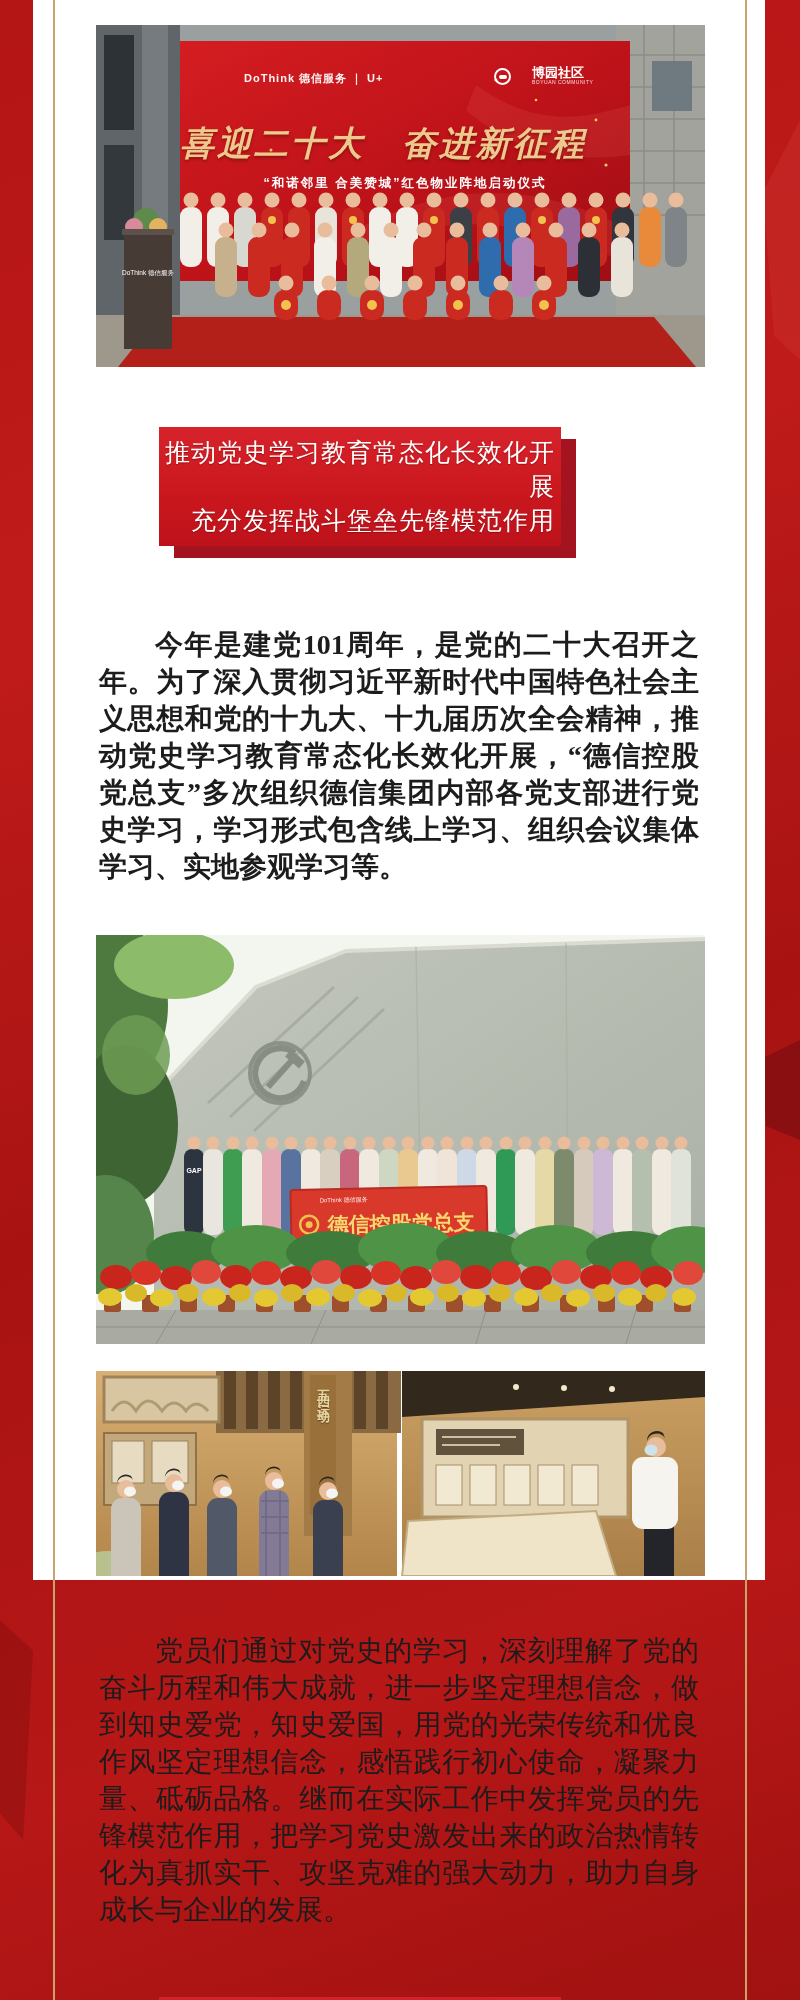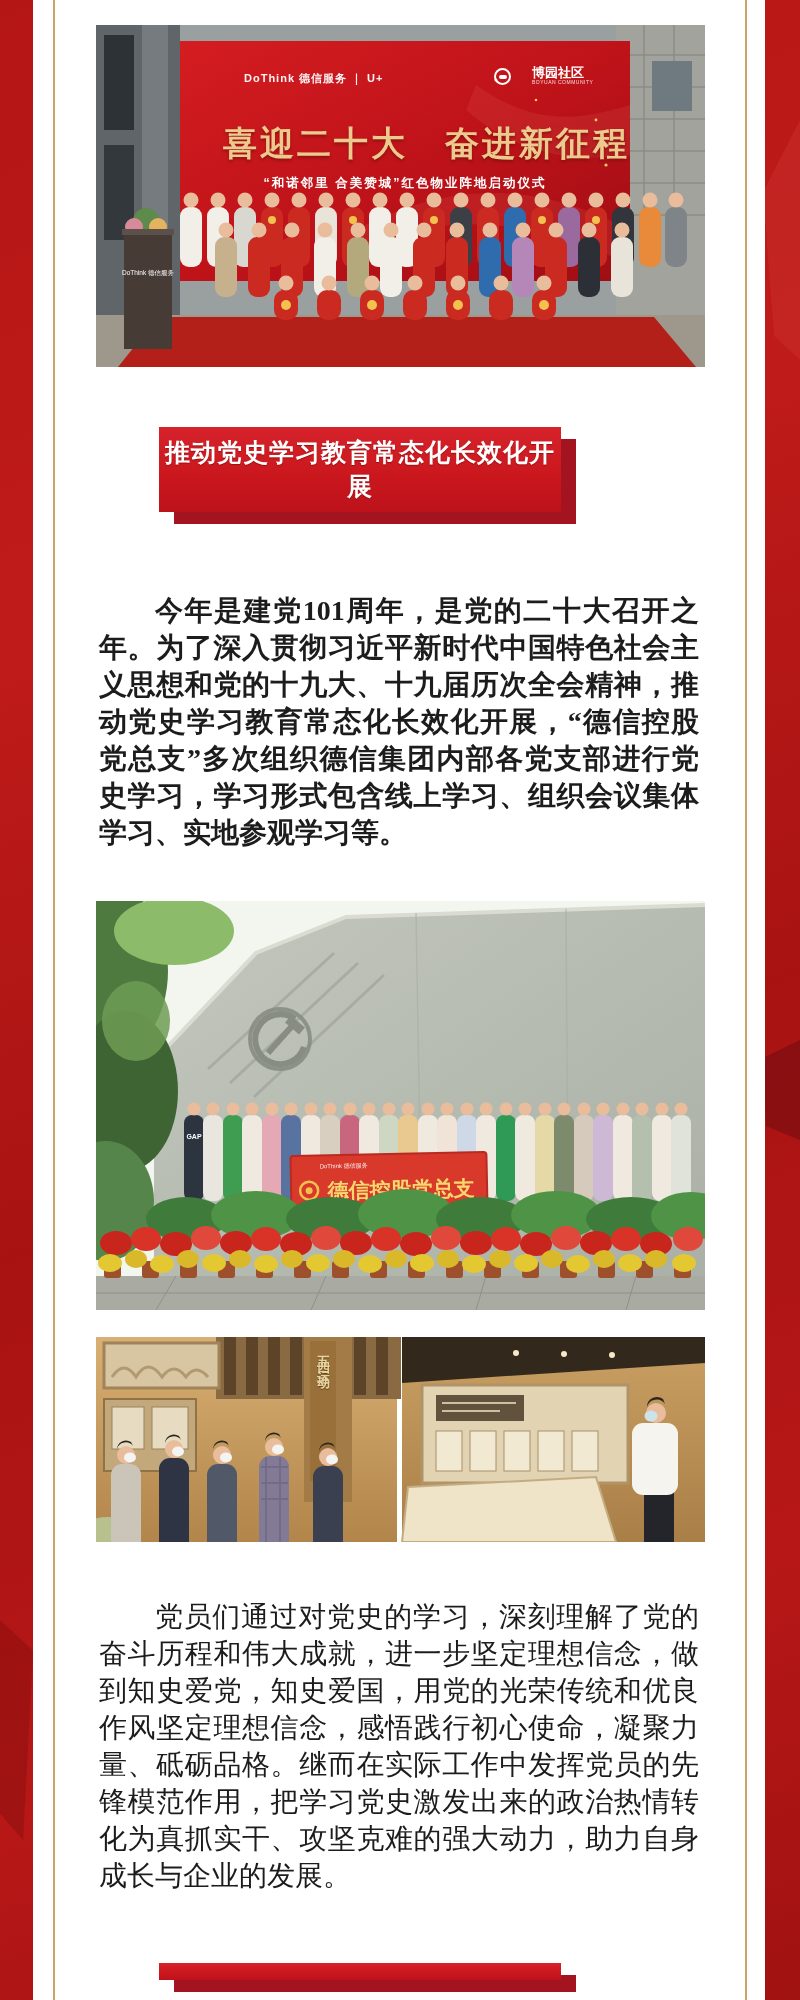--- a/index.html
+++ b/index.html
@@ -12,21 +12,21 @@
   
   .deco{ position:absolute; pointer-events:none; }
   .deco-1{ right:0; top:1040px; width:37px; height:100px; background:#7e0e12; opacity:.75;
            clip-path:polygon(0 18%,100% 0,100% 100%,8% 86%); }
   .deco-2{ right:0; top:120px; width:37px; height:240px; background:#d0413a; opacity:.28;
            clip-path:polygon(0 30%,100% 0,100% 100%,30% 90%); }
   .deco-3{ left:0; top:1620px; width:33px; height:220px; background:#8c100f; opacity:.55;
            clip-path:polygon(0 0,100% 14%,70% 100%,0 88%); }
 
   .panel{
-    position:absolute; left:33px; top:0; width:732px; height:2000px; background:#fff;
+    position:absolute; left:33px; top:0; width:732px; height:1580px; background:#fff;
   }
   .pinstripe{ position:absolute; top:0; width:2px; height:2000px; background:#c9a36a; }
   .pinstripe.left{ left:20px; }
   .pinstripe.right{ right:18px; }
 
   figure.photo{ position:relative; width:609px; margin-left:63px; overflow:hidden; background:#ddd; }
   .photo-1{ height:342px; margin-top:25px; }
   .photo-2{ height:409px; margin-top:50px; }
   .photo-3{ height:205px; margin-top:27px; }
   figure.photo svg{ position:absolute; left:0; top:0; display:block; }
@@ -34,45 +34,47 @@
   
   .banner{
     position:relative; width:402px; margin-left:126px; padding:8px 6px 9px;
     background:linear-gradient(180deg,#d6222a 0%, #cb171e 55%, #bd121b 100%);
     box-shadow:15px 12px 0 0 #a31420;
     text-align:center;
   }
   .banner-1{ margin-top:60px; }
   .banner-2{ margin-top:69px; }
   .banner .bline{
-    font-size:25px; line-height:34px; font-weight:bold; color:#fff; letter-spacing:1px;
+    font-size:25px; line-height:34px; font-weight:normal; color:#fff; letter-spacing:1px;
     text-shadow:0 1px 1px rgba(90,0,0,.45);
+    text-align:right;
   }
 
   
   .body-text{
     width:600px; margin-left:66px; text-indent:2em; text-align:justify;
     font-family:"Liberation Serif","DejaVu Serif",serif;
     font-size:28px; line-height:37px; color:#1c1c1c; font-weight:400;
   }
   .para-1{ margin-top:80px;font-weight:bold; }
   .para-2{ margin-top:56px; }
 
   
   .p1-logos-left{ position:absolute; left:148px; top:46px; color:#fff; font-size:11px; letter-spacing:1px; font-weight:bold; opacity:.95; }
   .p1-logos-right{ position:absolute; left:398px; top:42px; color:#fff; display:flex; align-items:center; gap:21px; }
   .p1-ring{ width:17px; height:17px; border:2px solid #fff; border-radius:50%; position:relative; }
   .p1-ring:after{ content:""; position:absolute; left:3px; top:5px; width:8px; height:4px; background:#fff; border-radius:2px; }
   .p1-logos-right .t1{ font-size:13px; font-weight:bold; line-height:12px; }
   .p1-logos-right .t2{ font-size:5px; letter-spacing:.5px; opacity:.85; }
   .p1-headline{
-    position:absolute; left:84px; top:96px; width:450px; text-align:right;
+    position:absolute; left:84px; top:96px; width:450px; text-align:left;
     font-family:"Liberation Serif","DejaVu Serif",serif;
     font-size:34px; font-weight:bold; color:#ecca8e; letter-spacing:3px;
     text-shadow:0 2px 3px rgba(100,15,10,.55);
+    font-style:italic;
   }
   .p1-subtitle{
     position:absolute; left:84px; top:150px; width:450px; text-align:center;
     font-size:12.5px; color:#fff; letter-spacing:2px; font-weight:bold;
   }
   
   .p3-sign{
     position:absolute; left:218px; top:8px; height:130px;
     writing-mode:vertical-rl; text-orientation:upright;
     font-size:13px; font-weight:bold; color:#e6d3a0; letter-spacing:7px;
@@ -248,20 +250,21 @@
         <div class="t1">博园社区</div>
         <div class="t2">BOYUAN COMMUNITY</div>
       </span>
     </div>
     <div class="p1-headline">喜迎二十大　奋进新征程</div>
     <div class="p1-subtitle">“和诺邻里 合美赞城”红色物业阵地启动仪式</div>
   </figure>
 
   <div class="banner banner-1">
     <div class="bline">推动党史学习教育常态化长效化开展</div>
+    <div class="bline">充分发挥战斗堡垒先锋模范作用</div>
   </div>
 
   <p class="body-text para-1">今年是建党101周年，是党的二十大召开之年。为了深入贯彻习近平新时代中国特色社会主义思想和党的十九大、十九届历次全会精神，推动党史学习教育常态化长效化开展，“德信控股党总支”多次组织德信集团内部各党支部进行党史学习，学习形式包含线上学习、组织会议集体学习、实地参观学习等。</p>
 
   <figure class="photo photo-2">
     <svg width="609" height="409" viewBox="0 0 609 409">
       <rect width="609" height="409" fill="#f3f5ef"></rect>
 
       <g>
         <polygon points="58,160 160,52 250,16 609,4 609,380 58,380" fill="url(#gStone)"></polygon>

